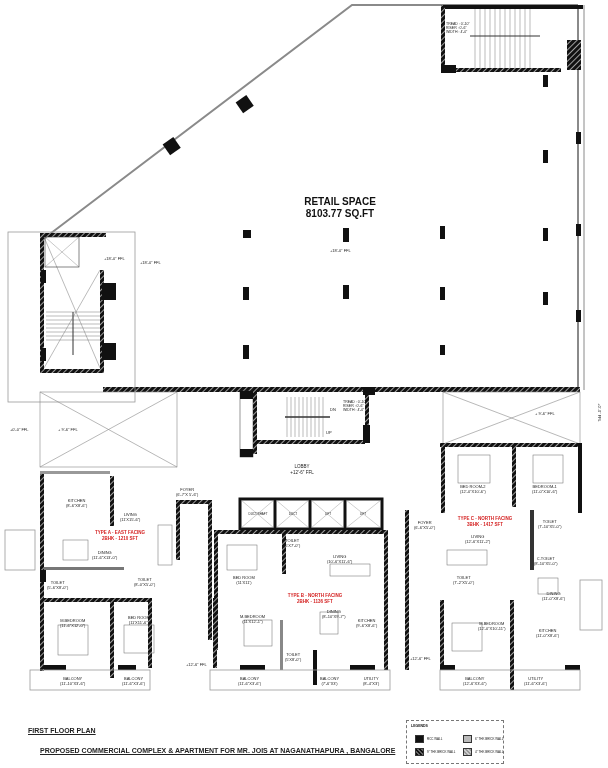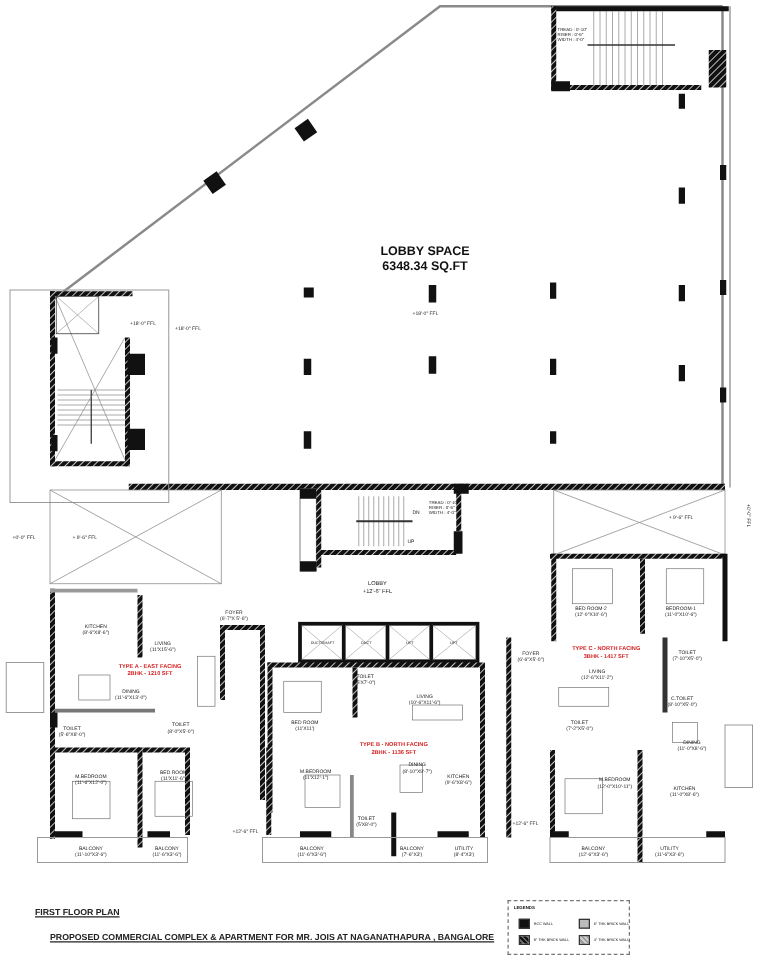--- a/index.html
+++ b/index.html
@@ -215,22 +215,22 @@
     <rect x="330" y="564" width="40" height="12"></rect>
     <rect x="458" y="455" width="32" height="28"></rect>
     <rect x="533" y="455" width="30" height="28"></rect>
     <rect x="452" y="623" width="30" height="28"></rect>
     <rect x="538" y="578" width="20" height="16"></rect>
     <rect x="447" y="550" width="40" height="15"></rect>
   </g>
 </svg>
 
 <div class="big" style="left:300px;top:196px;width:80px;">
-  <div>LOBBY SPACE</div>
-  <div>6348.34 SQ.FT</div>
+  <div>RETAIL SPACE</div>
+  <div>8103.77 SQ.FT</div>
 </div>
 <div class="ffl" style="left:330px;top:248px;">+18'-0" FFL</div>
 
 <div class="ffl" style="left:104px;top:256px;">+18'-0" FFL</div>
 <div class="ffl" style="left:140px;top:260px;">+18'-0" FFL</div>
 <div class="ffl" style="left:10px;top:427px;">+0'-0" FFL</div>
 <div class="ffl" style="left:58px;top:427px;">+ 9'-6" FFL</div>
 <div class="ffl" style="left:535px;top:411px;">+ 9'-6" FFL</div>
 <div class="ffl" style="left:590px;top:410px;transform:rotate(90deg);">+0'-0" FFL</div>
 <div class="ffl" style="left:186px;top:662px;">+12'-6" FFL</div>

